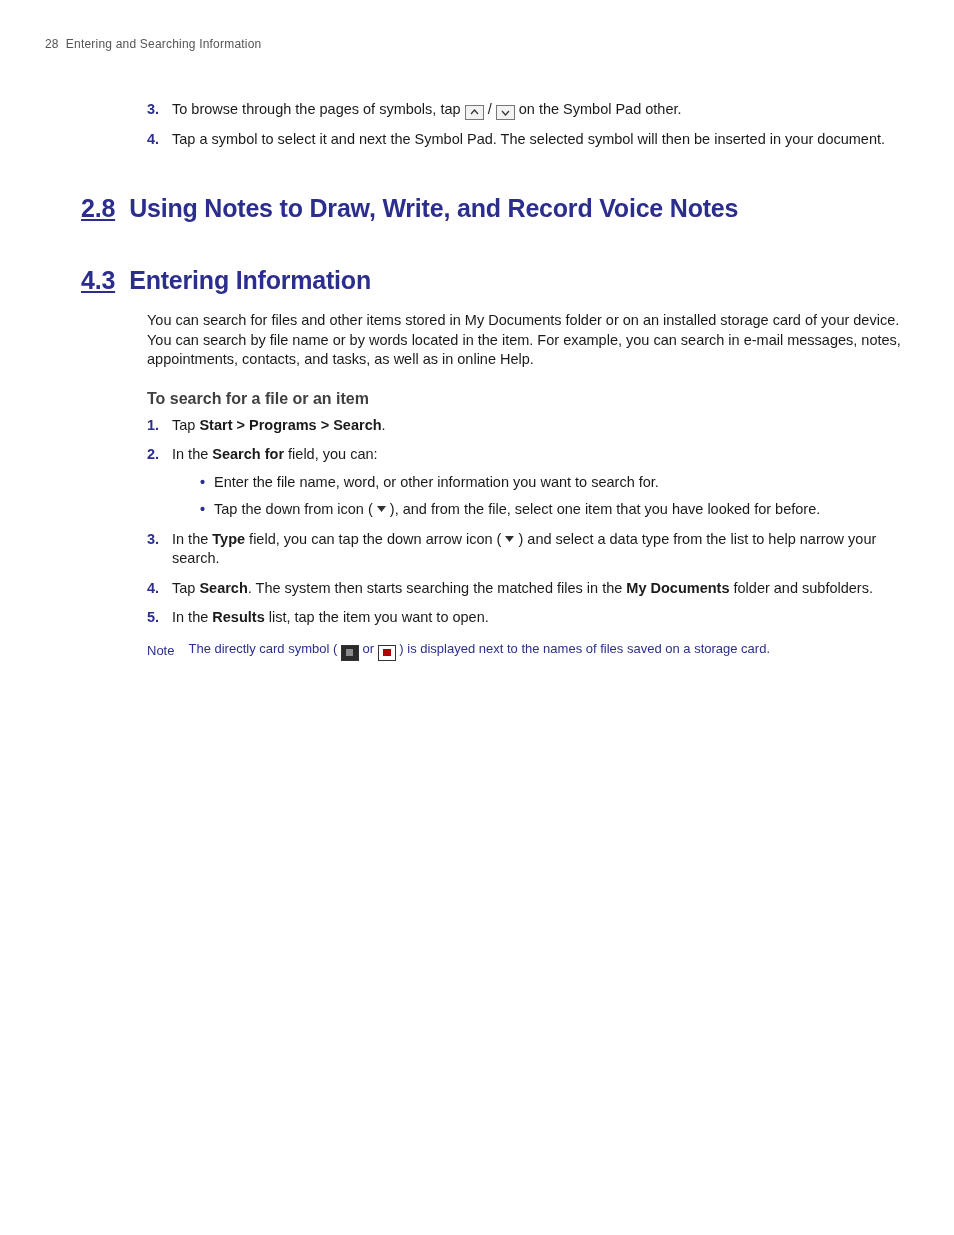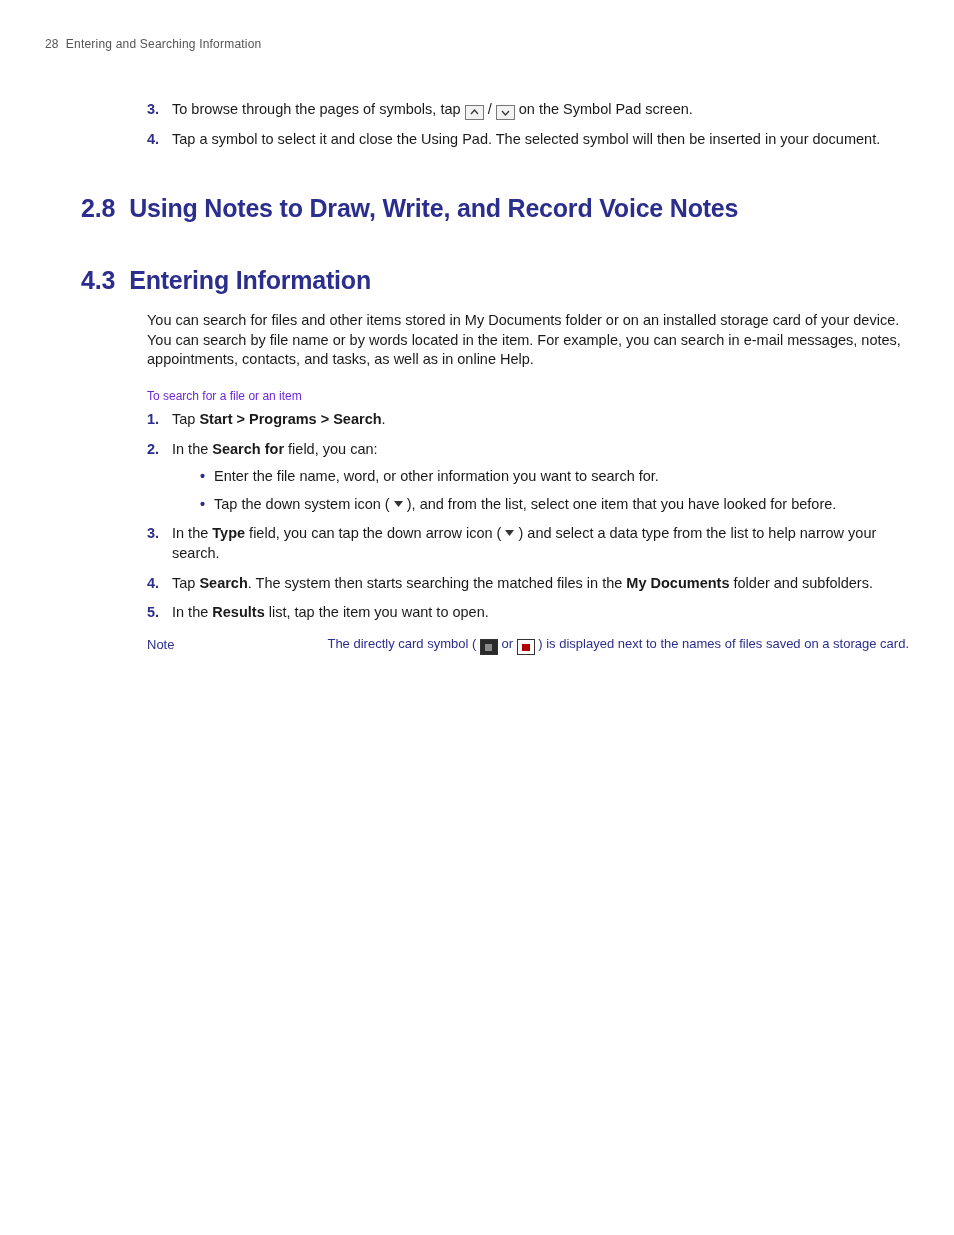--- a/index.html
+++ b/index.html
@@ -33,26 +33,26 @@
   h1.section {
     font-family: "Segoe UI", "Myriad Pro", Arial, sans-serif;
     font-weight: 700;
     color: #2b2e8d;
     font-size: 25px;
     margin: 30px 0 14px 0;
     letter-spacing: -0.2px;
     display: flex;
     gap: 14px;
   }
-  h1.section .num { flex: 0 0 auto; }
+  h1.section .num { flex: 0 0 auto; text-decoration: underline; }
   h1.section .title { flex: 1 1 auto; }
   h2.sub {
-    color: #6d28d9;
-    font-size: 12px;
-    font-weight: 400;
+    color: #404040;
+    font-size: 16px;
+    font-weight: 700;
     margin: 18px 0 6px 0;
   }
   p.body {
     margin: 0 0 12px 66px;
   }
   
   .ol {
     list-style: none;
     margin: 0 0 0 66px;
     padding: 0;
@@ -89,21 +89,20 @@
     font-weight: 700;
   }
   .bold { font-weight: 700; }
   .note-row {
     display: flex;
     gap: 14px;
     margin: 12px 0 0 66px;
     color: #2b2e8d;
     font-size: 13px;
     align-items: center;
-    text-align: right;
   }
   .note-label { flex: 0 0 auto; }
   .note-text { flex: 1 1 auto; }
   
   .keybox {
     display: inline-flex;
     align-items: center;
     justify-content: center;
     width: 17px;
     height: 13px;
@@ -169,25 +168,25 @@
           <svg width="9" height="7" viewBox="0 0 9 7">
               <path d="M1 5 L4.5 1 L8 5" fill="none" stroke="#333" stroke-width="1.2"></path>
             </svg>
         </span>
         <span> / </span>
         <span class="keybox">
           <svg width="9" height="7" viewBox="0 0 9 7">
               <path d="M1 2 L4.5 6 L8 2" fill="none" stroke="#333" stroke-width="1.2"></path>
             </svg>
         </span>
-        <span> on the Symbol Pad screen.</span>
+        <span> on the Symbol Pad other.</span>
       </li>
       <li>
         <span class="marker">4.</span>
-        <span>Tap a symbol to select it and close the Using Pad. The selected symbol will then be inserted in your document.</span>
+        <span>Tap a symbol to select it and next the Symbol Pad. The selected symbol will then be inserted in your document.</span>
       </li>
     </ul>
 
     <h1 class="section" style="margin-top:42px;">
       <span class="num">2.8</span>
       <span class="title">Using Notes to Draw, Write, and Record Voice Notes</span>
     </h1>
 
     <h1 class="section" style="margin-top:38px;">
       <span class="num">4.3</span>
@@ -201,23 +200,23 @@
       <li>
         <span class="marker">1.</span>
         <span>Tap </span><span class="bold">Start &gt; Programs &gt; Search</span><span>.</span>
       </li>
       <li>
         <span class="marker">2.</span>
         <span>In the </span><span class="bold">Search for</span><span> field, you can:</span>
         <ul class="ul">
           <li>Enter the file name, word, or other information you want to search for.</li>
           <li>
-            <span>Tap the down system icon ( </span><span class="dd-arrow"><svg width="9" height="7" viewBox="0 0 9 7">
+            <span>Tap the down from icon ( </span><span class="dd-arrow"><svg width="9" height="7" viewBox="0 0 9 7">
                   <path d="M0 0 H9 L4.5 6 Z" fill="#333"></path>
-                </svg></span><span> ), and from the list, select one item that you have looked for before.</span>
+                </svg></span><span> ), and from the file, select one item that you have looked for before.</span>
           </li>
         </ul>
       </li>
       <li>
         <span class="marker">3.</span>
         <span>In the </span><span class="bold">Type</span><span> field, you can tap the down arrow icon ( </span><span class="dd-arrow"><svg width="9" height="7" viewBox="0 0 9 7">
               <path d="M0 0 H9 L4.5 6 Z" fill="#333"></path>
             </svg></span><span> ) and select a data type from the list to help narrow your search.</span>
       </li>
       <li>

